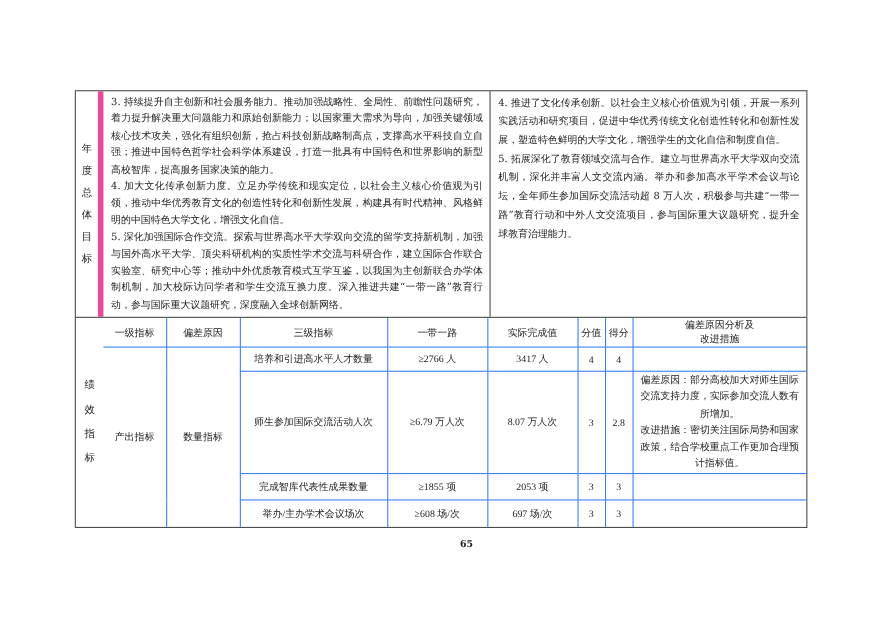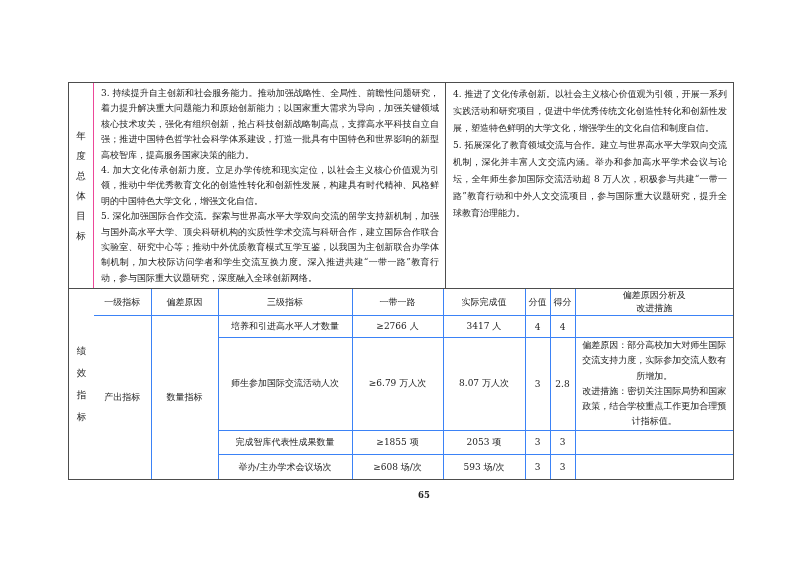--- a/index.html
+++ b/index.html
@@ -7,41 +7,41 @@
     width:800px;height:565px;position:relative;background:#ffffff;
     font-family:"DejaVu Serif","Liberation Serif",serif;
     color:#1c1c1c;
   }
   .sheet{
     position:absolute;left:68px;top:82px;width:666px;
     border:1px solid #4d4d4d;box-sizing:border-box;background:#fff;
   }
   .top-row{display:flex;height:205px;box-sizing:border-box;}
   .vcell{
-    width:25px;flex-shrink:0;border-right:1px solid #ec4899;box-sizing:border-box;
+    width:25px;flex-shrink:0;border-right:5px solid #ec4899;box-sizing:border-box;
     display:flex;align-items:center;justify-content:center;
   }
   .vlabel{
     width:11px;font-size:9.5px;text-align:center;word-break:break-all;
     line-height:20px;color:#222;
   }
   .bottom-row .vlabel{line-height:22px;}
   .goal-col{
     box-sizing:border-box;padding:3px 6px 0 7px;font-size:9px;
     text-align:justify;overflow:hidden;
   }
   .goal-left{width:352px;border-right:1px solid #4d4d4d;}
   .goal-right{flex:1;}
   .goal-left p{margin:0;line-height:15.4px;}
   .goal-right p{margin:0;line-height:17px;}
   .bottom-row{display:flex;border-top:1px solid #4d4d4d;box-sizing:border-box;}
   .bottom-row .vcell{border-right:none;}
   table.ind{
     border-collapse:collapse;table-layout:fixed;width:639px;
-    font-size:9px;color:#1c1c1c;
+    font-size:9px;color:#1c1c1c;font-family:Liberation Serif, serif;
   }
   table.ind th,table.ind td{
     border:1px solid #3b82f6;text-align:center;vertical-align:middle;
     font-weight:normal;padding:0 3px;box-sizing:border-box;overflow:hidden;
   }
   table.ind th{border-top:none;}
   .bl-none{border-left:none !important;}
   .br-none{border-right:none !important;}
   .bb-none{border-bottom:none !important;}
   .pre{white-space:pre-line;}
@@ -128,21 +128,21 @@
         <td>完成智库代表性成果数量</td>
         <td>≥1855 项</td>
         <td>2053 项</td>
         <td>3</td>
         <td>3</td>
         <td class="br-none remark pre"></td>
       </tr>
       <tr class="r4">
         <td class="bb-none">举办/主办学术会议场次</td>
         <td class="bb-none">≥608 场/次</td>
-        <td class="bb-none">593 场/次</td>
+        <td class="bb-none">697 场/次</td>
         <td class="bb-none">3</td>
         <td class="bb-none">3</td>
         <td class="br-none bb-none remark pre"></td>
       </tr>
     </tbody>
       </table>
   </div>
 
 </div>
 

